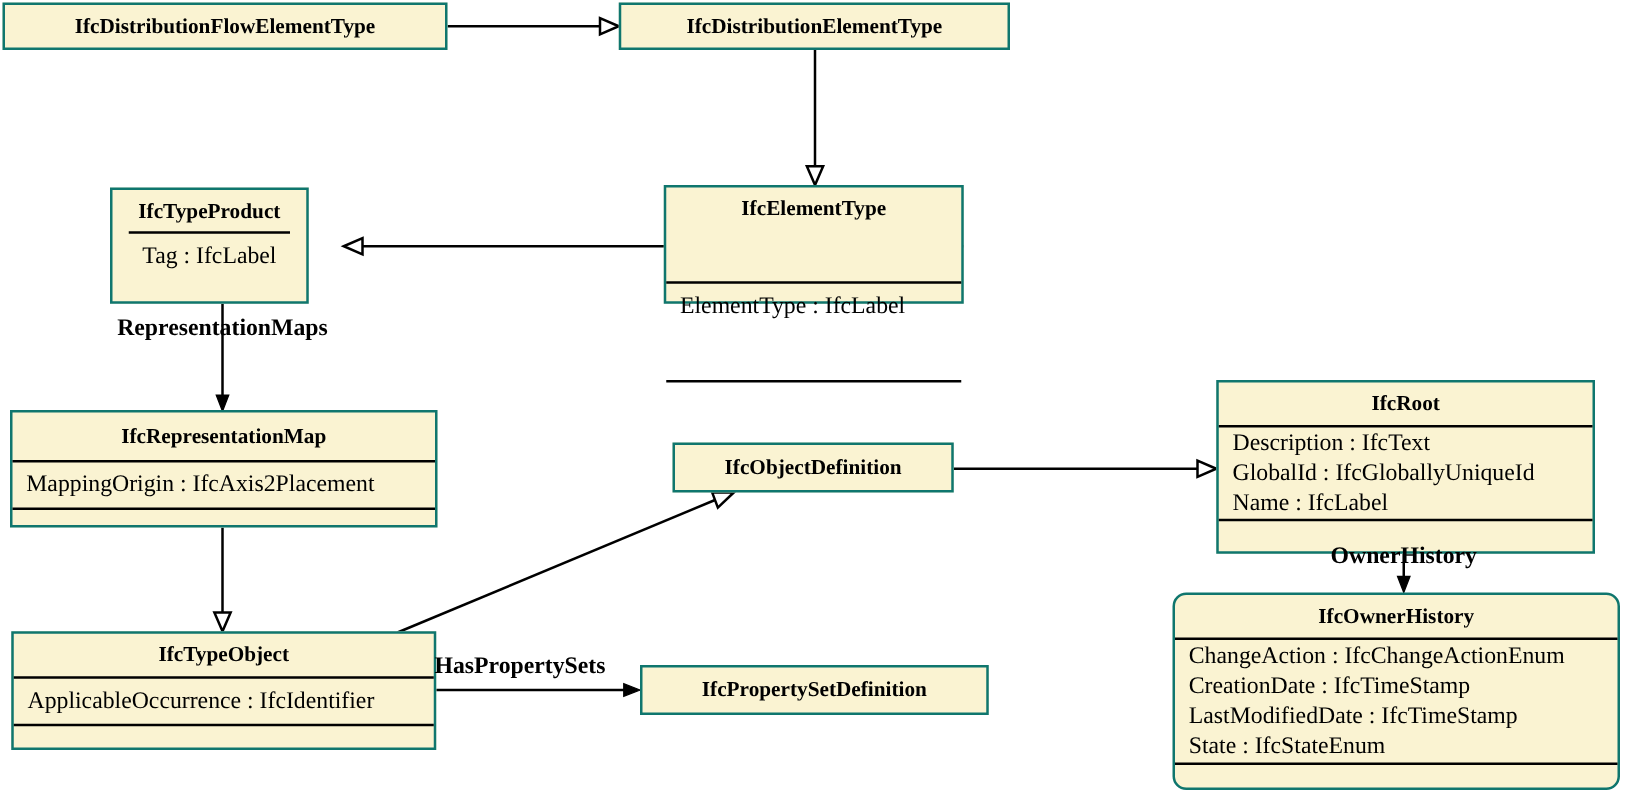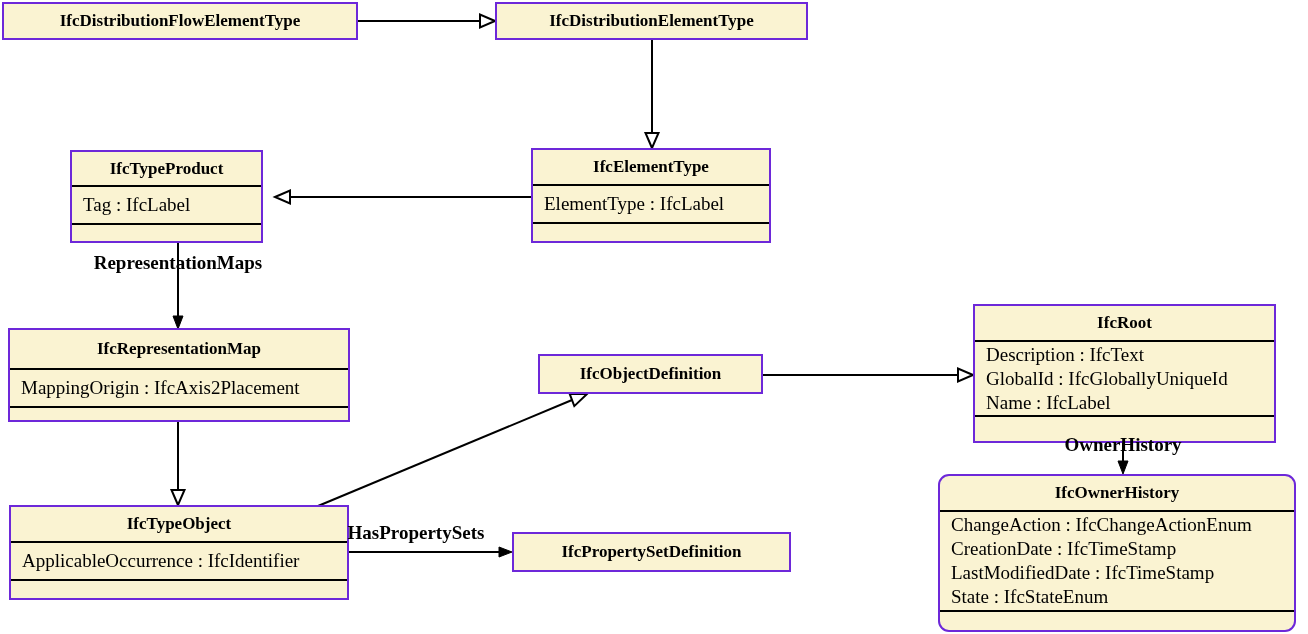--- a/index.html
+++ b/index.html
@@ -18,21 +18,21 @@
   }
   #edges {
     position: absolute;
     left: 0; top: 0;
     width: 1308px; height: 634px;
     z-index: 1;
   }
   .cls {
     position: absolute;
     background: #faf3d2;
-    border: 2px solid #6d28d9;
+    border: 2px solid #0f766e;
     box-sizing: border-box;
     display: flex;
     flex-direction: column;
     z-index: 2;
   }
   .cls .title {
     display: flex;
     align-items: center;
     justify-content: center;
     font-weight: bold;
@@ -121,29 +121,29 @@
   </svg>
 
   <div class="cls single" style="left:2px; top:2px; width:356px; height:38px;">
     <div class="title">IfcDistributionFlowElementType</div>
   </div>
 
   <div class="cls single" style="left:495px; top:2px; width:313px; height:38px;">
     <div class="title">IfcDistributionElementType</div>
   </div>
 
-  <div class="cls" style="left:70px; top:150px; width:193px; height:93px;">
+  <div class="cls" style="left:88px; top:150px; width:159px; height:93px;align-items:center;">
     <div class="title" style="height:33px;">IfcTypeProduct</div>
     <div class="attrs" style="height:38px;">
       <div class="attr">Tag : IfcLabel</div>
     </div>
     <div class="empty"></div>
   </div>
 
-  <div class="cls" style="left:531px; top:148px; width:240px; height:95px;">
+  <div class="cls" style="left:531px; top:148px; width:240px; height:95px;gap:41px;">
     <div class="title" style="height:34px;">IfcElementType</div>
     <div class="attrs" style="height:38px;">
       <div class="attr">ElementType : IfcLabel</div>
     </div>
     <div class="empty"></div>
   </div>
 
   <div class="cls" style="left:8px; top:328px; width:342px; height:94px;">
     <div class="title" style="height:38px;">IfcRepresentationMap</div>
     <div class="attrs" style="height:38px;">

